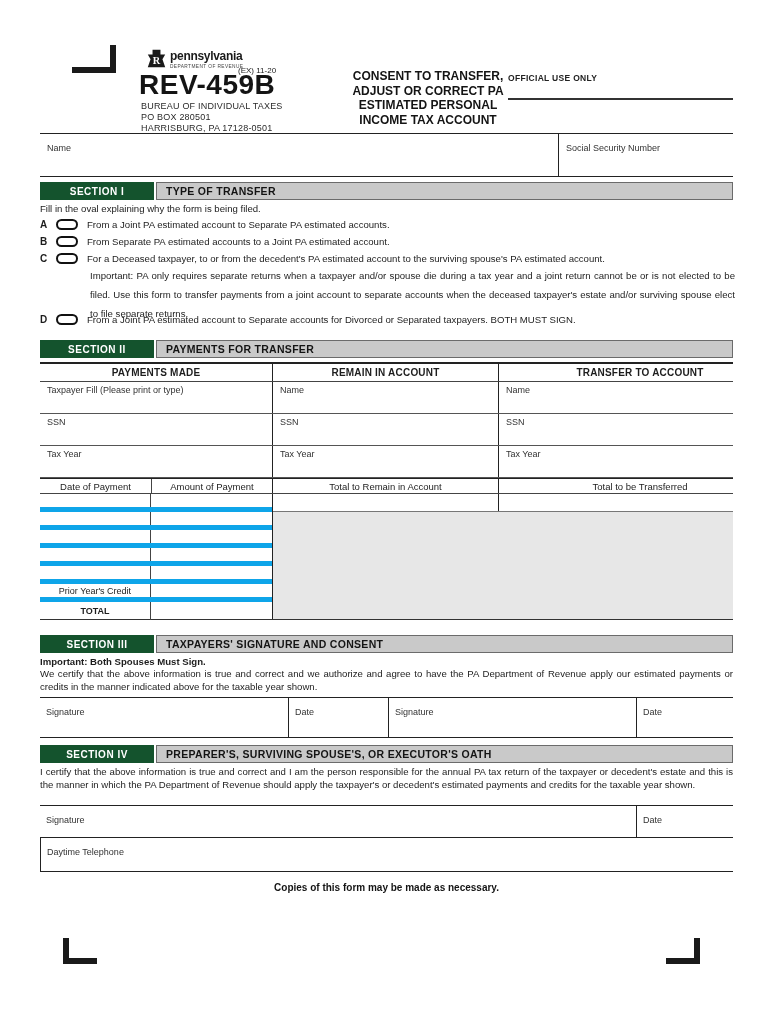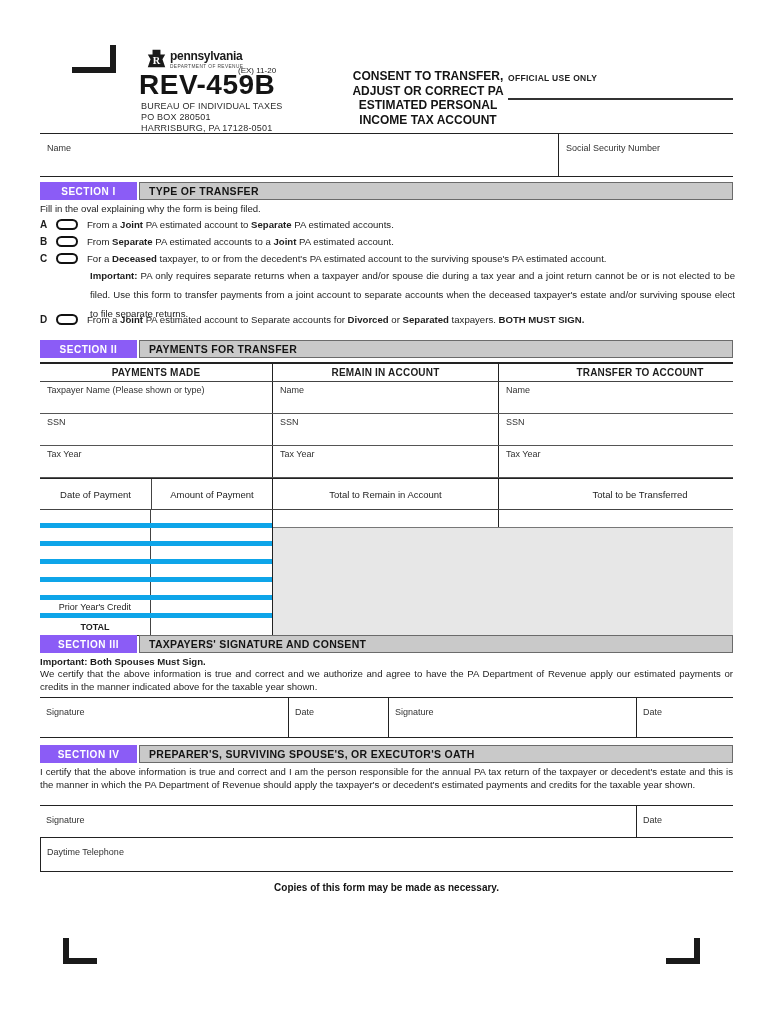--- a/index.html
+++ b/index.html
@@ -24,44 +24,44 @@
   .official { position:absolute; left:508px; top:73px; width:225px; font-size:8.5px; font-weight:bold; letter-spacing:0.3px; border-bottom:2px solid #333; padding-bottom:15px; color:#222; }
 
   
   .idbox { position:absolute; left:40px; top:133px; width:693px; height:44px; border-top:1.5px solid #222; border-bottom:1.5px solid #222; display:flex; }
   .idbox .c1 { flex:1; padding:3px 7px; }
   .idbox .c2 { width:175px; border-left:1.5px solid #222; padding:3px 7px; }
   .flabel { font-size:9px; color:#333; }
 
   
   .secbar { position:absolute; left:40px; width:693px; height:18px; display:flex; }
-  .secbar .badge { width:97px; background:#8b5cf6; color:#fff; font-size:10px; font-weight:bold; letter-spacing:0.5px; display:flex; align-items:center; justify-content:center; }
+  .secbar .badge { width:114px; background:#14532d; color:#fff; font-size:10px; font-weight:bold; letter-spacing:0.5px; display:flex; align-items:center; justify-content:center; }
   .secbar .bar { flex:1; margin-left:2px; background:#c9c9c9; border:1px solid #6b6b6b; display:flex; align-items:center; padding-left:9px; font-size:10.5px; font-weight:bold; letter-spacing:0.3px; color:#141414; }
 
   .instr { position:absolute; left:40px; top:203px; font-size:9.6px; color:#222; }
 
   
   .opt { position:absolute; left:40px; display:flex; align-items:center; }
   .opt .ltr { width:13px; font-size:10px; font-weight:bold; }
   .oval { width:22px; height:11px; border:2px solid #111; border-radius:7px; background:#fff; margin:0 9px 0 3px; flex:none; }
   .opt .txt { font-size:9.6px; white-space:nowrap; color:#1d1d1d; }
-  .opt .txt b, .imp b { font-weight:bold;margin-top:40px; }
+  .opt .txt b, .imp b { font-weight:normal;margin-top:40px; }
   .imp { position:absolute; left:90px; top:266px; width:645px; font-size:9.6px; line-height:19px; text-align:justify; color:#1d1d1d; }
 
   
   .tbl { position:absolute; left:40px; top:362px; width:693px; }
   .trow { display:flex; }
   .hdr { height:20px; border-top:2.5px solid #222; border-bottom:1px solid #444; font-size:10px; font-weight:bold; letter-spacing:0.2px; }
   .hdr > div { display:flex; align-items:center; justify-content:center; }
   .w1 { width:232px; } .w2 { width:226px; } .w3 { width:235px;padding-left:48px; }
   .bl15 { border-left:1.5px solid #222; }
   .bl1 { border-left:1px solid #444; }
   .lrow { height:32px; border-bottom:1px solid #555; font-size:9px; }
   .lrow > div { padding:3px 7px; }
-  .sub { height:32px; border-top:1.5px solid #222; border-bottom:1px solid #444; font-size:9.5px; }
+  .sub { height:16px; border-top:1.5px solid #222; border-bottom:1px solid #444; font-size:9.5px; }
   .sub > div { display:flex; align-items:center; justify-content:center; }
   .sw1 { width:111px; } .sw2 { width:121px; }
   .paybody { display:flex; height:126px; border-bottom:1.5px solid #333; }
   .payleft { width:232px; display:flex; flex-direction:column; }
   .payrow { height:18px; border-bottom:5px solid #0ea5e9; display:flex; flex:none; }
   .payrow:last-child { border-bottom:none; }
   .payrow .dcell { width:111px; border-right:1px solid #444; display:flex; align-items:center; justify-content:center; font-size:9px; }
   .payrow .acell { flex:1; }
   .payright { flex:1; position:relative; border-left:1.5px solid #222; display:flex; flex-direction:column; }
   .payright .r1 { height:18px; border-bottom:1px solid #777; display:flex; flex:none; }
@@ -164,21 +164,21 @@
     <div class="bar">PAYMENTS FOR TRANSFER</div>
   </div>
 
   <div class="tbl">
     <div class="trow hdr">
       <div class="w1">PAYMENTS MADE</div>
       <div class="w2 bl15">REMAIN IN ACCOUNT</div>
       <div class="w3 bl15">TRANSFER TO ACCOUNT</div>
     </div>
     <div class="trow lrow">
-      <div class="w1"><span class="flabel">Taxpayer Name (Please shown or type)</span></div>
+      <div class="w1"><span class="flabel">Taxpayer Fill (Please print or type)</span></div>
       <div class="w2 bl15"><span class="flabel">Name</span></div>
       <div class="w3 bl15"><span class="flabel">Name</span></div>
     </div>
     <div class="trow lrow">
       <div class="w1"><span class="flabel">SSN</span></div>
       <div class="w2 bl15"><span class="flabel">SSN</span></div>
       <div class="w3 bl15"><span class="flabel">SSN</span></div>
     </div>
     <div class="trow lrow">
       <div class="w1"><span class="flabel">Tax Year</span></div>

